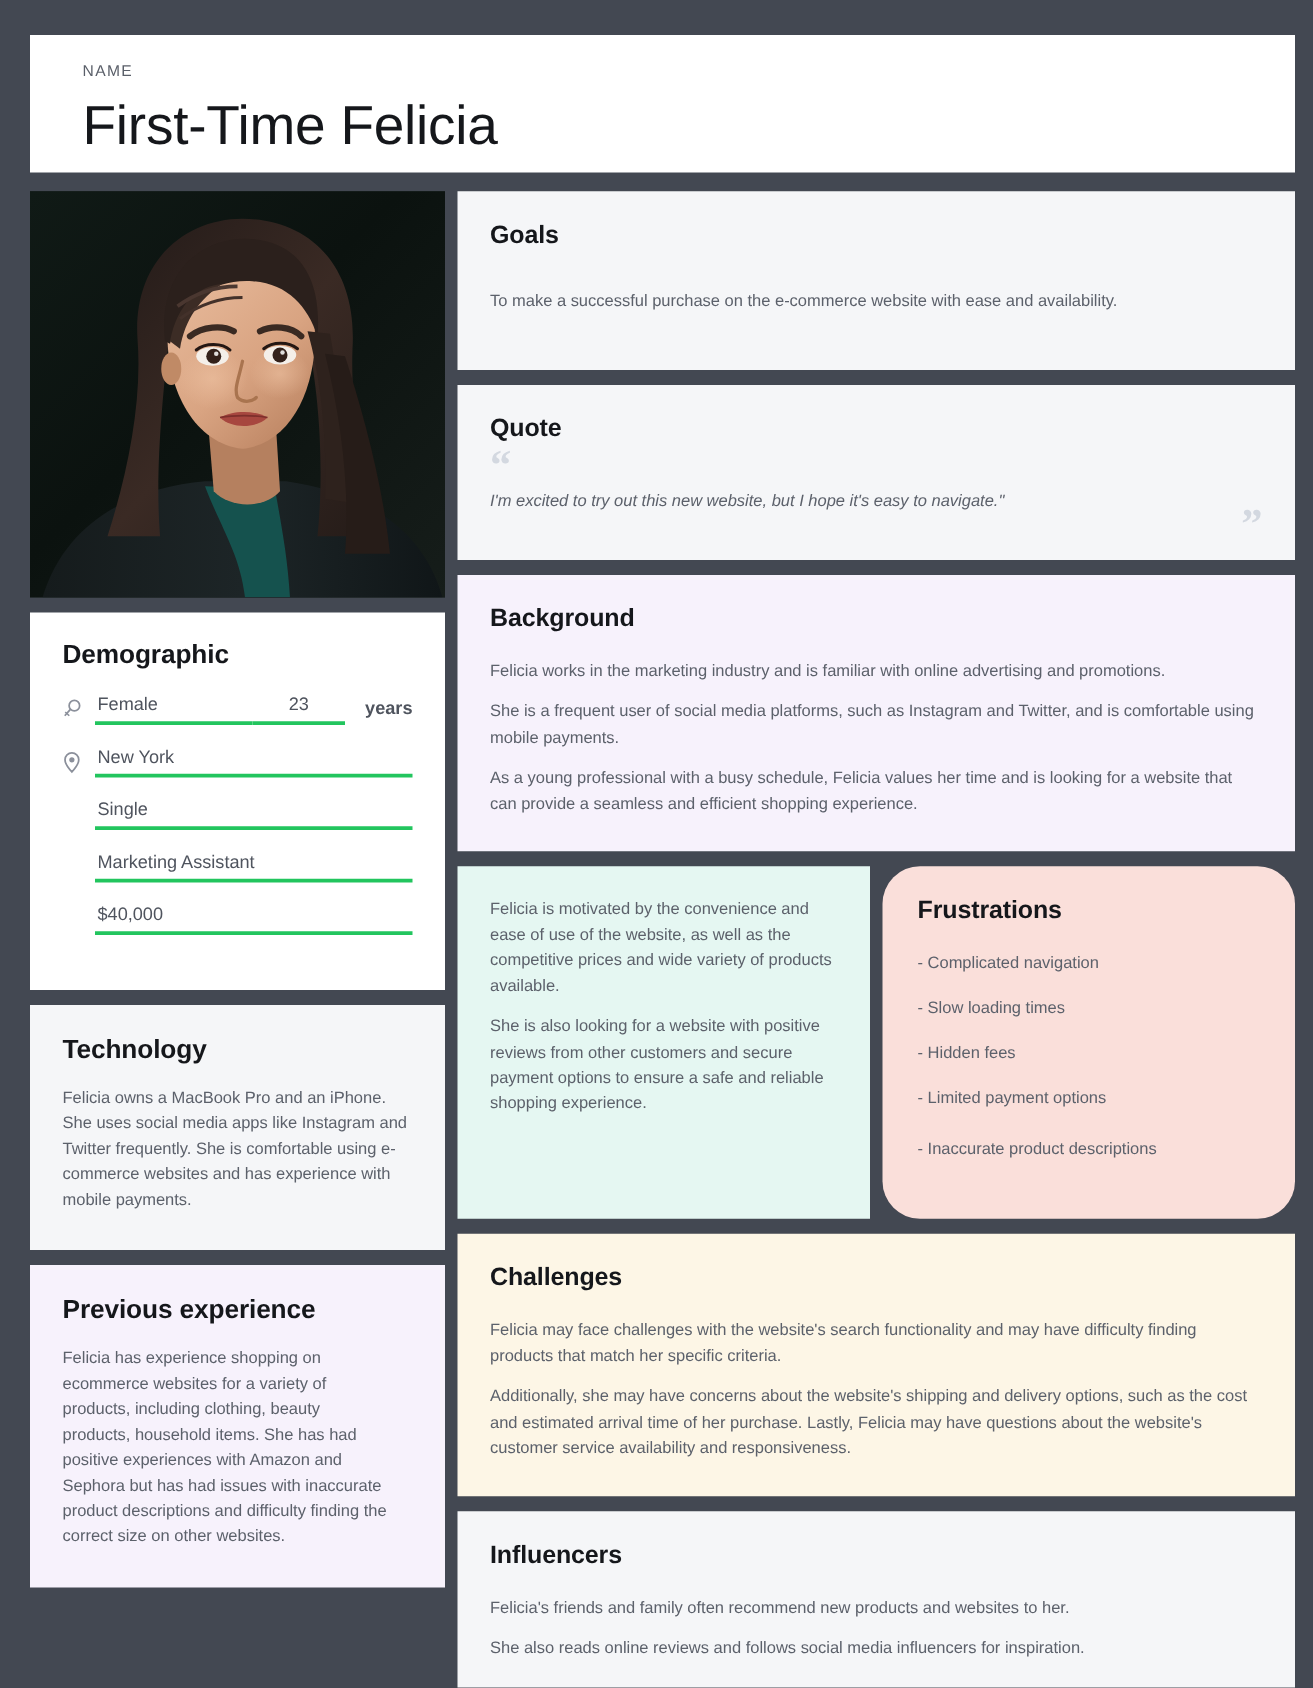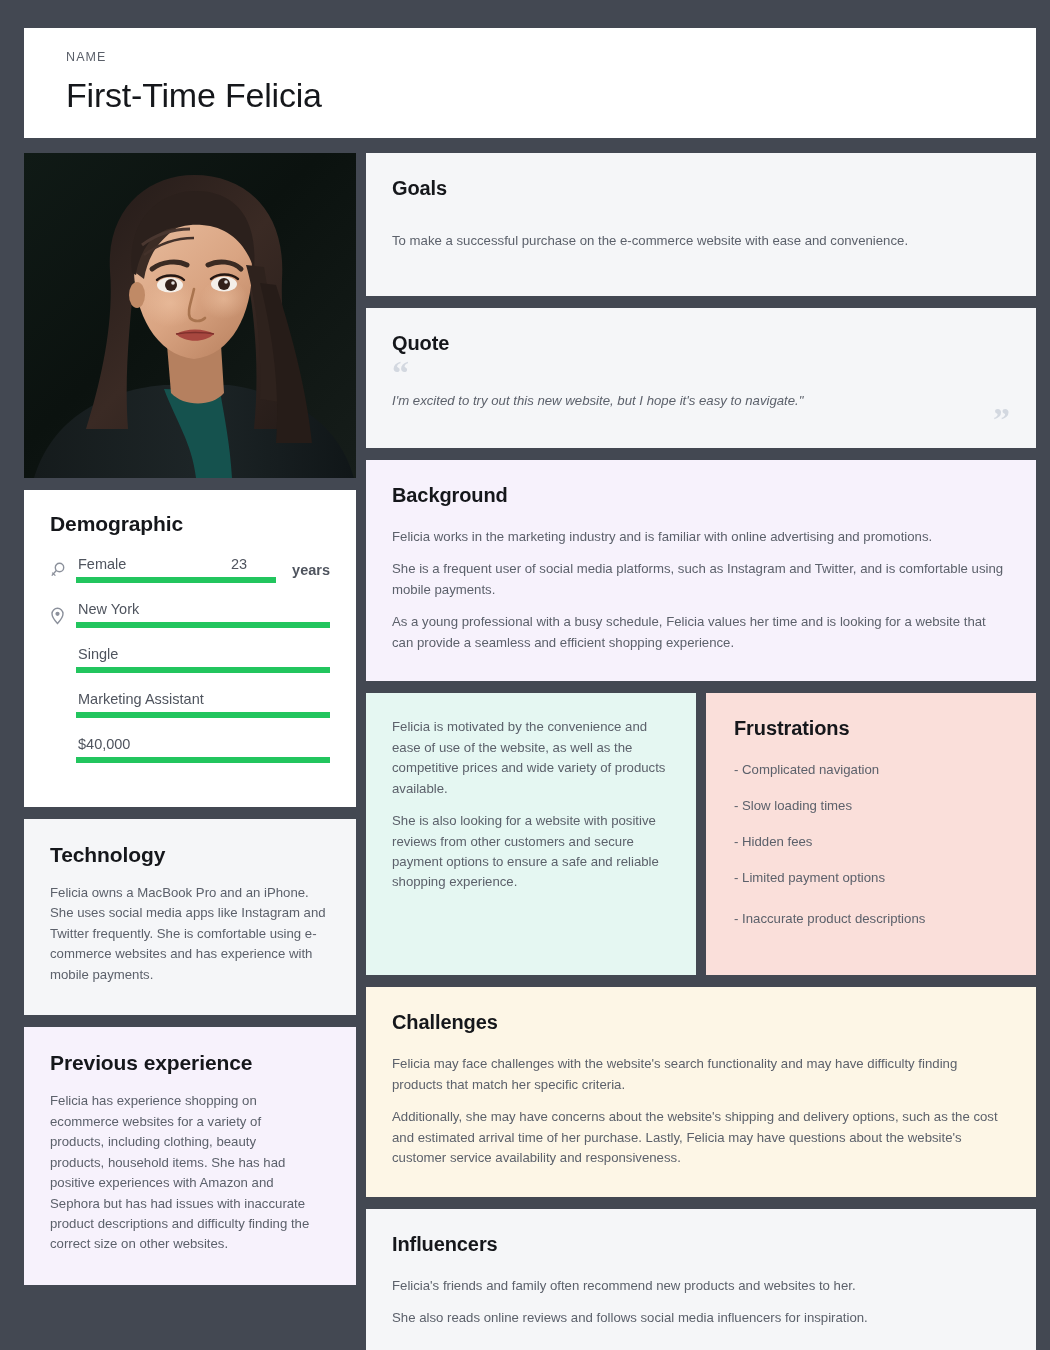--- a/index.html
+++ b/index.html
@@ -31,21 +31,21 @@
     margin-bottom: 15px;
   }
   .name-label {
     font-size: 12.5px;
     letter-spacing: 1.1px;
     color: #5a5f69;
     font-weight: 400;
   }
   .name-value {
     margin-top: 12px;
-    font-size: 34px;
+    font-size: 44px;
     color: #15171b;
     font-weight: 400;
     letter-spacing: -0.2px;
   }
 
   
   .columns {
     display: flex;
     align-items: flex-start;
     gap: 10px;
@@ -107,21 +107,21 @@
   }
   .demo-icon {
     width: 26px;
     flex: 0 0 26px;
     display: flex;
     align-items: center;
     justify-content: flex-start;
     padding-bottom: 3px;
   }
   .demo-field {
-    border-bottom: 6px solid #22c55e;
+    border-bottom: 3px solid #22c55e;
     color: #4f545e;
     font-size: 14.5px;
     padding: 0 2px 5px 2px;
     flex: 1 1 auto;
   }
   .demo-field.short { flex: 0 0 70px; text-align: center; }
   .demo-unit {
     font-size: 14.5px;
     color: #4f545e;
     padding: 0 0 5px 16px;
@@ -192,20 +192,21 @@
     padding: 24px 24px 30px 26px;
     box-sizing: border-box;
   }
   .motivations .card-title { margin-bottom: 20px; }
   .frustrations {
     background: #fadfda;
     width: 330px;
     flex: 0 0 330px;
     padding: 24px 24px 30px 28px;
     box-sizing: border-box;
+    border-radius: 30px;
   }
   .frustrations .card-title { margin-bottom: 20px; }
   .frustrations ul { list-style: none; margin: 0; padding: 0; }
   .frustrations li {
     color: #5c616b;
     font-size: 13.2px;
     line-height: 1.5;
     margin-bottom: 16px;
   }
   .frustrations li:nth-child(4) { margin-bottom: 22px; }
@@ -359,21 +360,21 @@
         <div class="card-title">Previous experience</div>
         <p>Felicia has experience shopping on ecommerce websites for a variety of products, including clothing, beauty products, household items. She has had positive experiences with Amazon and Sephora but has had issues with inaccurate product descriptions and difficulty finding the correct size on other websites.</p>
       </div>
 
     </div>
 
     <div class="col-right">
 
       <div class="card goals">
         <div class="card-title">Goals</div>
-        <p>To make a successful purchase on the e-commerce website with ease and convenience.</p>
+        <p>To make a successful purchase on the e-commerce website with ease and availability.</p>
       </div>
 
       <div class="card quote">
         <div class="card-title">Quote</div>
         <span class="qmark qmark-open">“</span>
         <div class="quote-text">I'm excited to try out this new website, but I hope it's easy to navigate."</div>
         <span class="qmark qmark-close">”</span>
       </div>
 
       <div class="card background-card">

